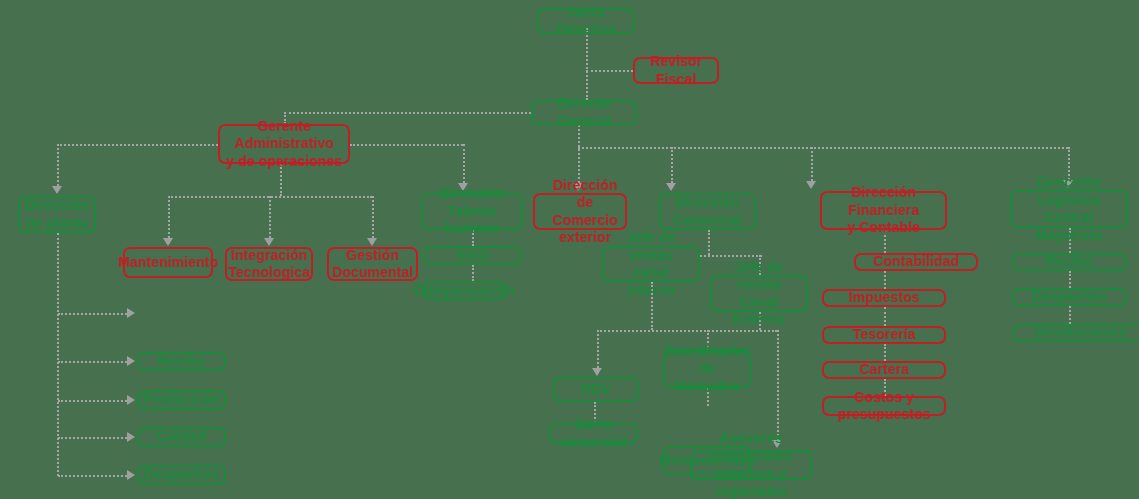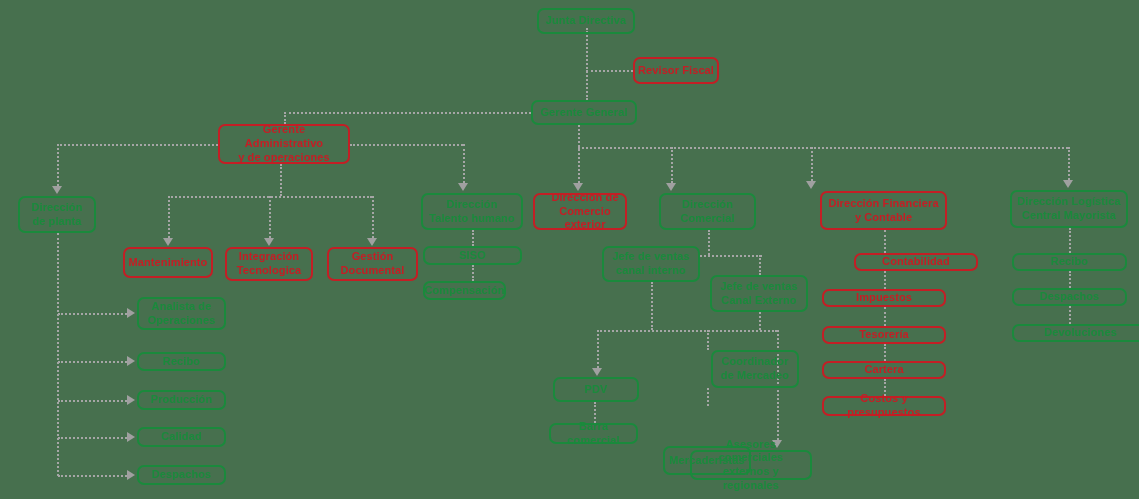--- a/index.html
+++ b/index.html
@@ -1,20 +1,20 @@
 <!DOCTYPE html>
 <html><head>
 <meta charset="utf-8">
 <style>
   html,body{margin:0;padding:0;}
   body{font-family:"Liberation Sans", sans-serif;}
   #canvas{position:relative;width:1139px;height:499px;background:#47704e;overflow:hidden;}
   .node{position:absolute;box-sizing:border-box;border:2px solid;border-radius:7px;
         display:flex;align-items:center;justify-content:center;text-align:center;
-        font-weight:bold;font-size:11px;line-height:1.25;padding:1px 3px;
+        font-weight:bold;font-size:14px;line-height:1.25;padding:1px 3px;
         white-space:pre-line;letter-spacing:.1px;}
   .node.green{color:#1a8a3c;border-color:#1a8a3c;}
   .node.red{color:#c41e25;border-color:#c41e25;}
   .seg{position:absolute;}
   .seg.h{border-top:2px dotted #a6a6a6;height:0;}
   .seg.v{border-left:2px dotted #a6a6a6;width:0;}
   .arrow{position:absolute;width:0;height:0;}
   .arrow.down{border-left:5px solid transparent;border-right:5px solid transparent;border-top:8px solid #a0a0a0;}
   .arrow.right{border-top:5px solid transparent;border-bottom:5px solid transparent;border-left:8px solid #a0a0a0;}
 </style>
@@ -102,36 +102,34 @@
     <div class="node red" style="left: 533px; top: 193px; width: 94px; height: 37px; padding-left: 13px;"><span>Dirección de
 Comercio exterior</span></div>
     <div class="node green" style="left: 659px; top: 193px; width: 97px; height: 37px;"><span>Dirección
 Comercial</span></div>
     <div class="node green" style="left: 602px; top: 246px; width: 98px; height: 36px;"><span>Jefe de ventas
 canal interno</span></div>
     <div class="node green" style="left: 710px; top: 275px; width: 98px; height: 37px;"><span>Jefe de ventas
 Canal Externo</span></div>
     <div class="node green" style="left: 553px; top: 377px; width: 86px; height: 25px;"><span>PDV</span></div>
     <div class="node green" style="left: 549px; top: 423px; width: 89px; height: 21px;"><span>Barra comercial</span></div>
-    <div class="node green" style="left: 663px; top: 350px; width: 88px; height: 38px; margin-left: 48px;"><span>Coordinador
+    <div class="node green" style="left: 663px; top: 350px; width: 88px; height: 38px;"><span>Coordinador
 de Mercadeo</span></div>
     <div class="node green" style="left: 663px; top: 406px; width: 88px; height: 29px; margin-top: 40px;"><span>Mercaderistas</span></div>
     <div class="node green" style="left: 690px; top: 450px; width: 122px; height: 30px;"><span>Asesores comerciales
 externos y regionales</span></div>
     <div class="node red" style="left: 820px; top: 191px; width: 127px; height: 39px;"><span>Dirección Financiera
 y Contable</span></div>
     <div class="node red" style="left: 822px; top: 253px; width: 124px; height: 18px; margin-left: 32px;"><span>Contabilidad</span></div>
     <div class="node red" style="left: 822px; top: 289px; width: 124px; height: 18px; align-items: center;"><span>Impuestos</span></div>
     <div class="node red" style="left: 822px; top: 326px; width: 124px; height: 18px;"><span>Tesorería</span></div>
     <div class="node red" style="left: 822px; top: 361px; width: 124px; height: 18px;"><span>Cartera</span></div>
     <div class="node red" style="left: 822px; top: 396px; width: 124px; height: 20px;"><span>Costos y presupuestos</span></div>
     <div class="node green" style="left: 1010px; top: 190px; width: 118px; height: 38px;"><span>Dirección Logística
 Central Mayorista</span></div>
     <div class="node green" style="left: 1012px; top: 253px; width: 115px; height: 18px;"><span>Recibo</span></div>
     <div class="node green" style="left: 1012px; top: 288px; width: 115px; height: 18px;"><span>Despachos</span></div>
     <div class="node green" style="left: 1012px; top: 324px; width: 137px; height: 18px;"><span>Devoluciones</span></div>
-    <div class="node green" style="left: 137px; top: 297px; width: 89px; height: 33px;"><span>Analista de
-Operaciones</span></div>
     <div class="node green" style="left: 137px; top: 352px; width: 89px; height: 19px;"><span>Recibo</span></div>
     <div class="node green" style="left: 137px; top: 390px; width: 89px; height: 20px;"><span>Producción</span></div>
     <div class="node green" style="left: 137px; top: 427px; width: 89px; height: 20px;"><span>Calidad</span></div>
     <div class="node green" style="left: 137px; top: 465px; width: 89px; height: 20px;"><span>Despachos</span></div>
   </div>
 
 </body></html>

